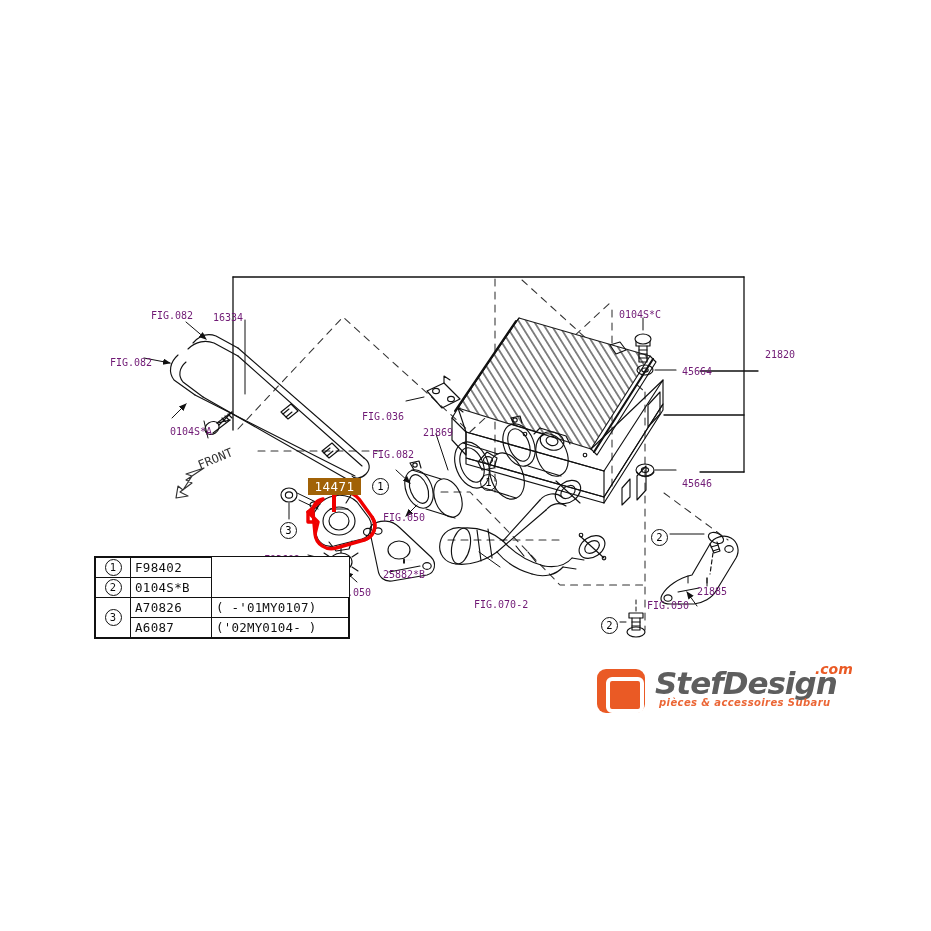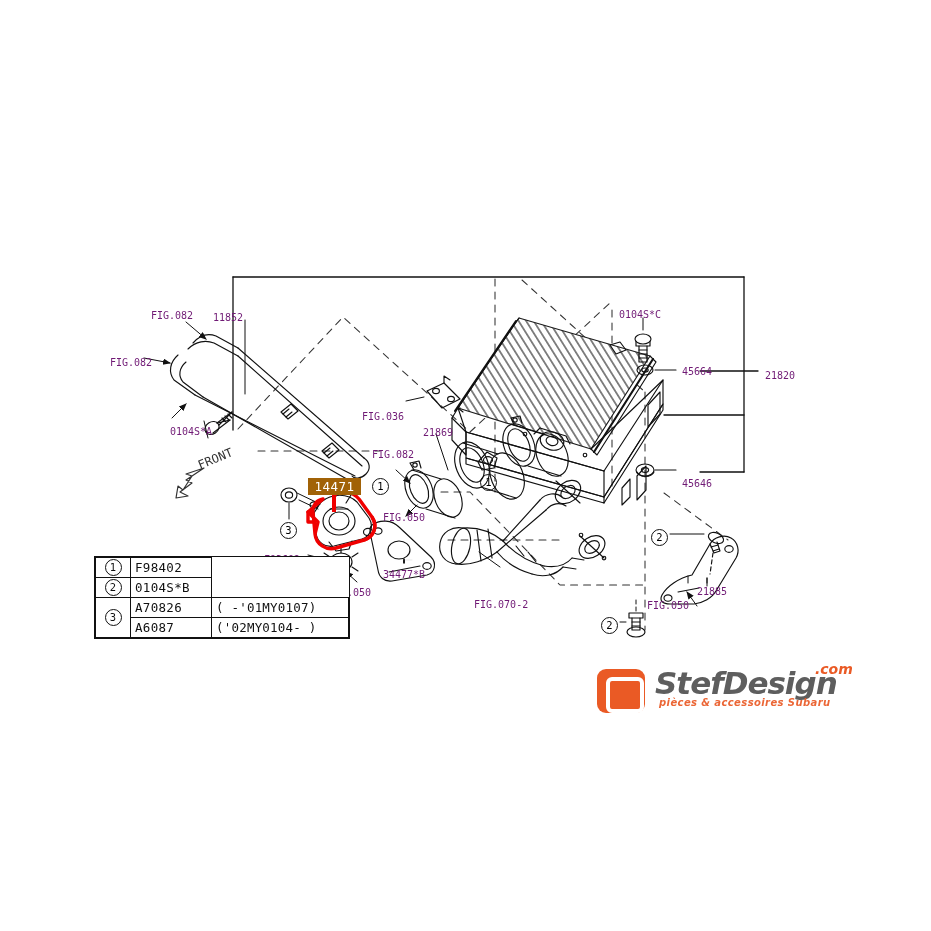--- a/index.html
+++ b/index.html
@@ -332,34 +332,34 @@
   </div>
 
   <div class="front">
     <span>FRONT</span>
   </div>
   <svg width="40" height="34" style="position:absolute;left:172px;top:466px;">
     <path d="M32,2 L14,14 L20,17 L8,26 L16,30 L4,32 L6,20 L11,24 L20,10 L14,8 z" fill="none" stroke="#333" stroke-width="1.2" stroke-linejoin="round"></path>
   </svg>
 
   <div class="lbl" style="left:151px;top:311px">FIG.082</div>
-  <div class="lbl" style="left:213px;top:313px">11852</div>
+  <div class="lbl" style="left:213px;top:313px">16334</div>
   <div class="lbl" style="left:110px;top:358px">FIG.082</div>
   <div class="lbl" style="left:170px;top:427px">0104S*A</div>
   <div class="lbl" style="left:362px;top:412px">FIG.036</div>
   <div class="lbl" style="left:372px;top:450px">FIG.082</div>
   <div class="lbl" style="left:423px;top:428px">21869</div>
   <div class="lbl" style="left:383px;top:513px">FIG.050</div>
   <div class="lbl" style="left:619px;top:310px">0104S*C</div>
   <div class="lbl" style="left:682px;top:367px">45664</div>
-  <div class="lbl" style="left:765px;top:371px">21820</div>
+  <div class="lbl" style="left:765px;top:350px">21820</div>
   <div class="lbl" style="left:682px;top:479px">45646</div>
   <div class="lbl" style="left:264px;top:555px">F93602</div>
   <div class="lbl" style="left:329px;top:588px">FIG.050</div>
-  <div class="lbl" style="left:383px;top:570px">34477*B</div>
+  <div class="lbl" style="left:383px;top:570px">25882*B</div>
   <div class="lbl" style="left:474px;top:600px">FIG.070-2</div>
   <div class="lbl" style="left:697px;top:587px">21885</div>
   <div class="lbl" style="left:647px;top:601px">FIG.050</div>
 
   <div style="position:absolute;left:372px;top:475px">
     <span class="circnum">1</span>
   </div>
   <div style="position:absolute;left:480px;top:471px">
     <span class="circnum">1</span>
   </div>

